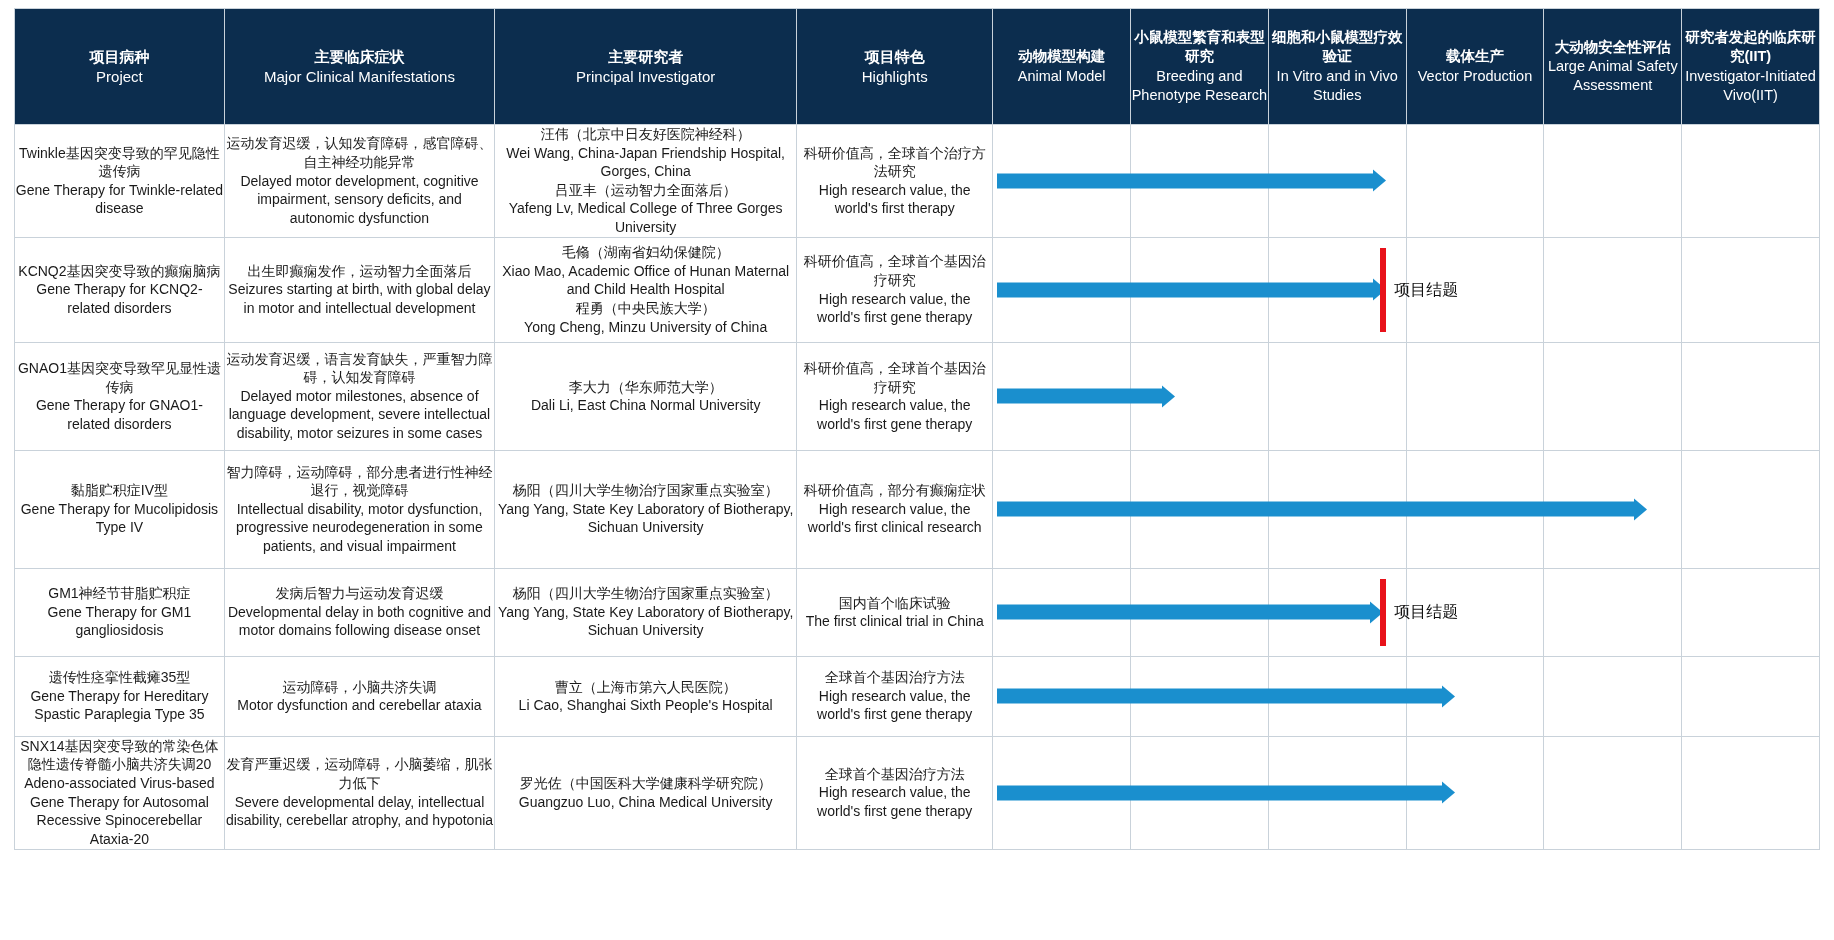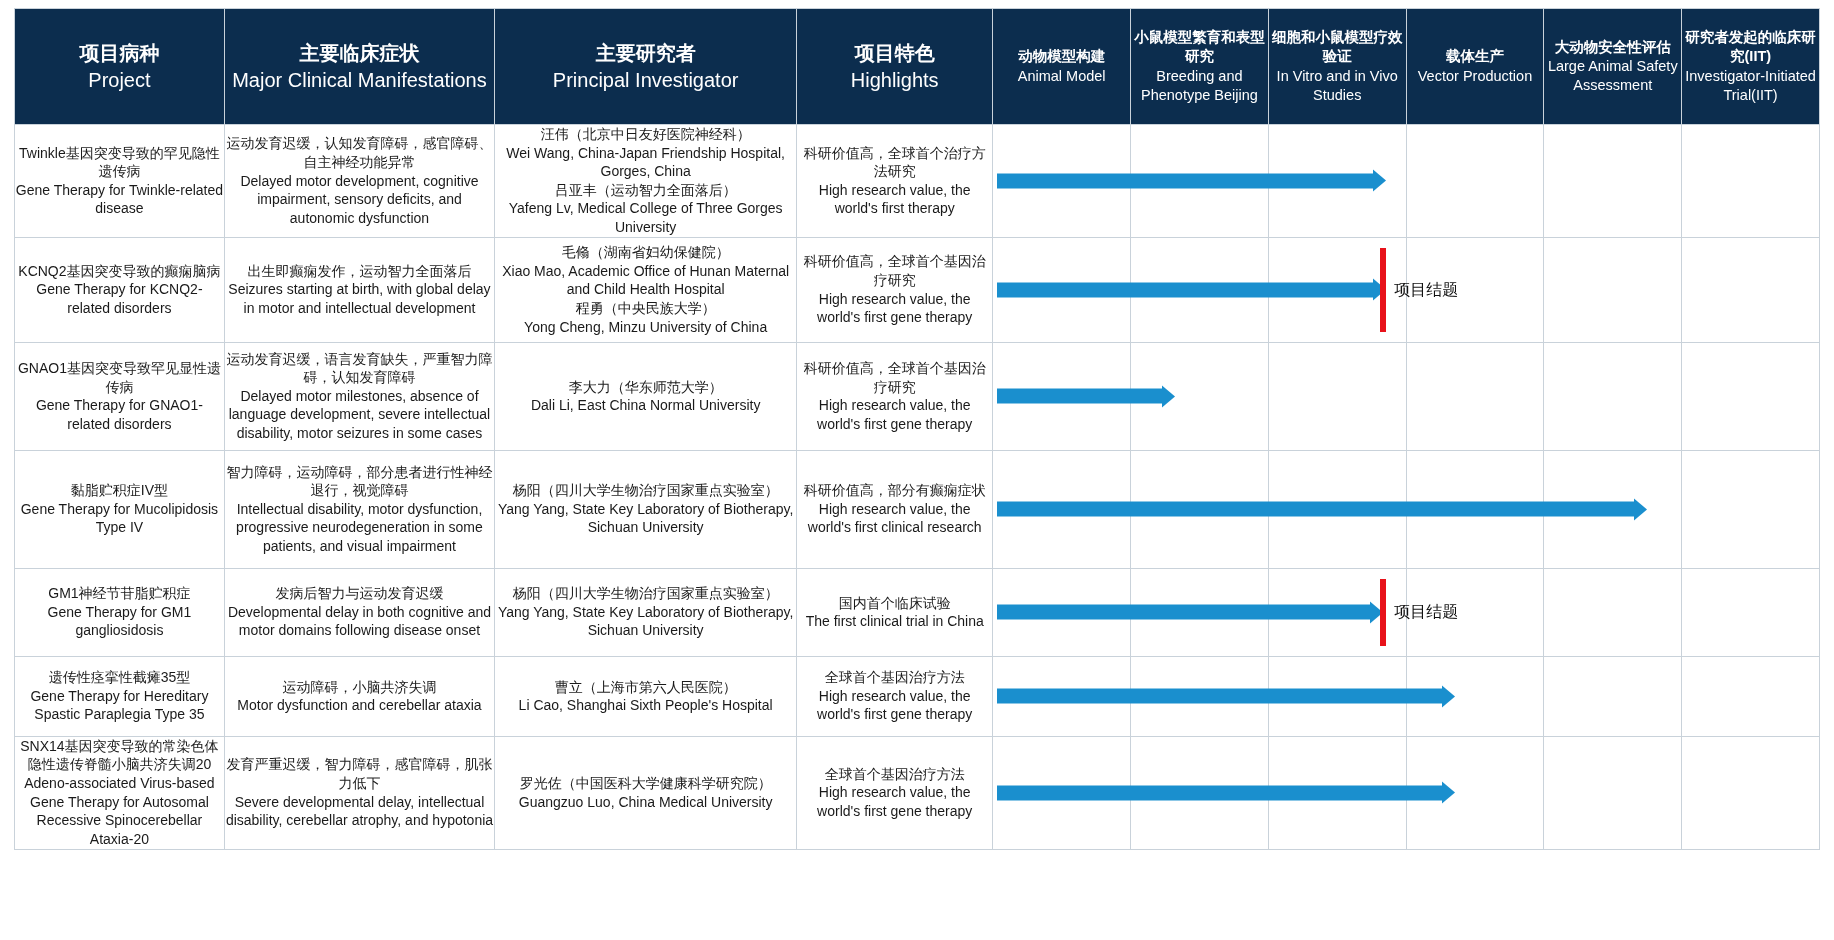--- a/index.html
+++ b/index.html
@@ -28,21 +28,21 @@
   }
   table.gantt th, table.gantt td {
     border: 1px solid #c9d2da;
     vertical-align: middle;
     padding: 0;
   }
   thead th {
     background: #0c2d4e;
     color: #ffffff;
     border: 1px solid #0c2d4e;
-    font-size: 20px;
+    font-size: 15px;
     line-height: 1.32;
     font-weight: normal;
     padding: 10px 6px;
     text-align: center;
     height: 116px;
     box-sizing: border-box;
   }
   thead th .cn { display: block; font-weight: bold; }
   thead th .en { display: block; }
   thead th.narrow { font-size: 14.5px; }
@@ -138,37 +138,37 @@
           <th>
             <span class="cn">项目特色</span>
             <span class="en">Highlights</span>
           </th>
           <th class="narrow">
             <span class="cn">动物模型构建</span>
             <span class="en">Animal Model</span>
           </th>
           <th class="narrow">
             <span class="cn">小鼠模型繁育和表型研究</span>
-            <span class="en">Breeding and Phenotype Beijing</span>
+            <span class="en">Breeding and Phenotype Research</span>
           </th>
           <th class="narrow">
             <span class="cn">细胞和小鼠模型疗效验证</span>
             <span class="en">In Vitro and in Vivo Studies</span>
           </th>
           <th class="narrow">
             <span class="cn">载体生产</span>
             <span class="en">Vector Production</span>
           </th>
           <th class="narrow">
             <span class="cn">大动物安全性评估</span>
             <span class="en">Large Animal Safety Assessment</span>
           </th>
           <th class="narrow">
             <span class="cn">研究者发起的临床研究(IIT)</span>
-            <span class="en">Investigator-Initiated Trial(IIT)</span>
+            <span class="en">Investigator-Initiated Vivo(IIT)</span>
           </th>
         </tr>
     </thead>
     <tbody id="body-rows">
         <tr style="height: 105px;">
           <td class="txt small">
             <span class="cn">Twinkle基因突变导致的罕见隐性遗传病</span>
             <span class="en">Gene Therapy for Twinkle-related disease</span>
           </td>
           <td class="txt small">
@@ -353,21 +353,21 @@
           <td class="track"></td>
           <td class="track"></td>
           <td class="track"></td>
         </tr>
         <tr style="height: 113px;">
           <td class="txt small">
             <span class="cn">SNX14基因突变导致的常染色体隐性遗传脊髓小脑共济失调20</span>
             <span class="en">Adeno-associated Virus-based Gene Therapy for Autosomal Recessive Spinocerebellar Ataxia-20</span>
           </td>
           <td class="txt small">
-            <span class="cn">发育严重迟缓，智力障碍，感官障碍，肌张力低下</span>
+            <span class="cn">发育严重迟缓，运动障碍，小脑萎缩，肌张力低下</span>
             <span class="en">Severe developmental delay, intellectual disability, cerebellar atrophy, and hypotonia</span>
           </td>
           <td class="txt small">
             <span class="cn">罗光佐（中国医科大学健康科学研究院）</span>
             <span class="en">Guangzuo Luo, China Medical University</span>
           </td>
           <td class="txt small">
             <span class="cn">全球首个基因治疗方法</span>
             <span class="en">High research value, the world's first gene therapy</span>
           </td>

